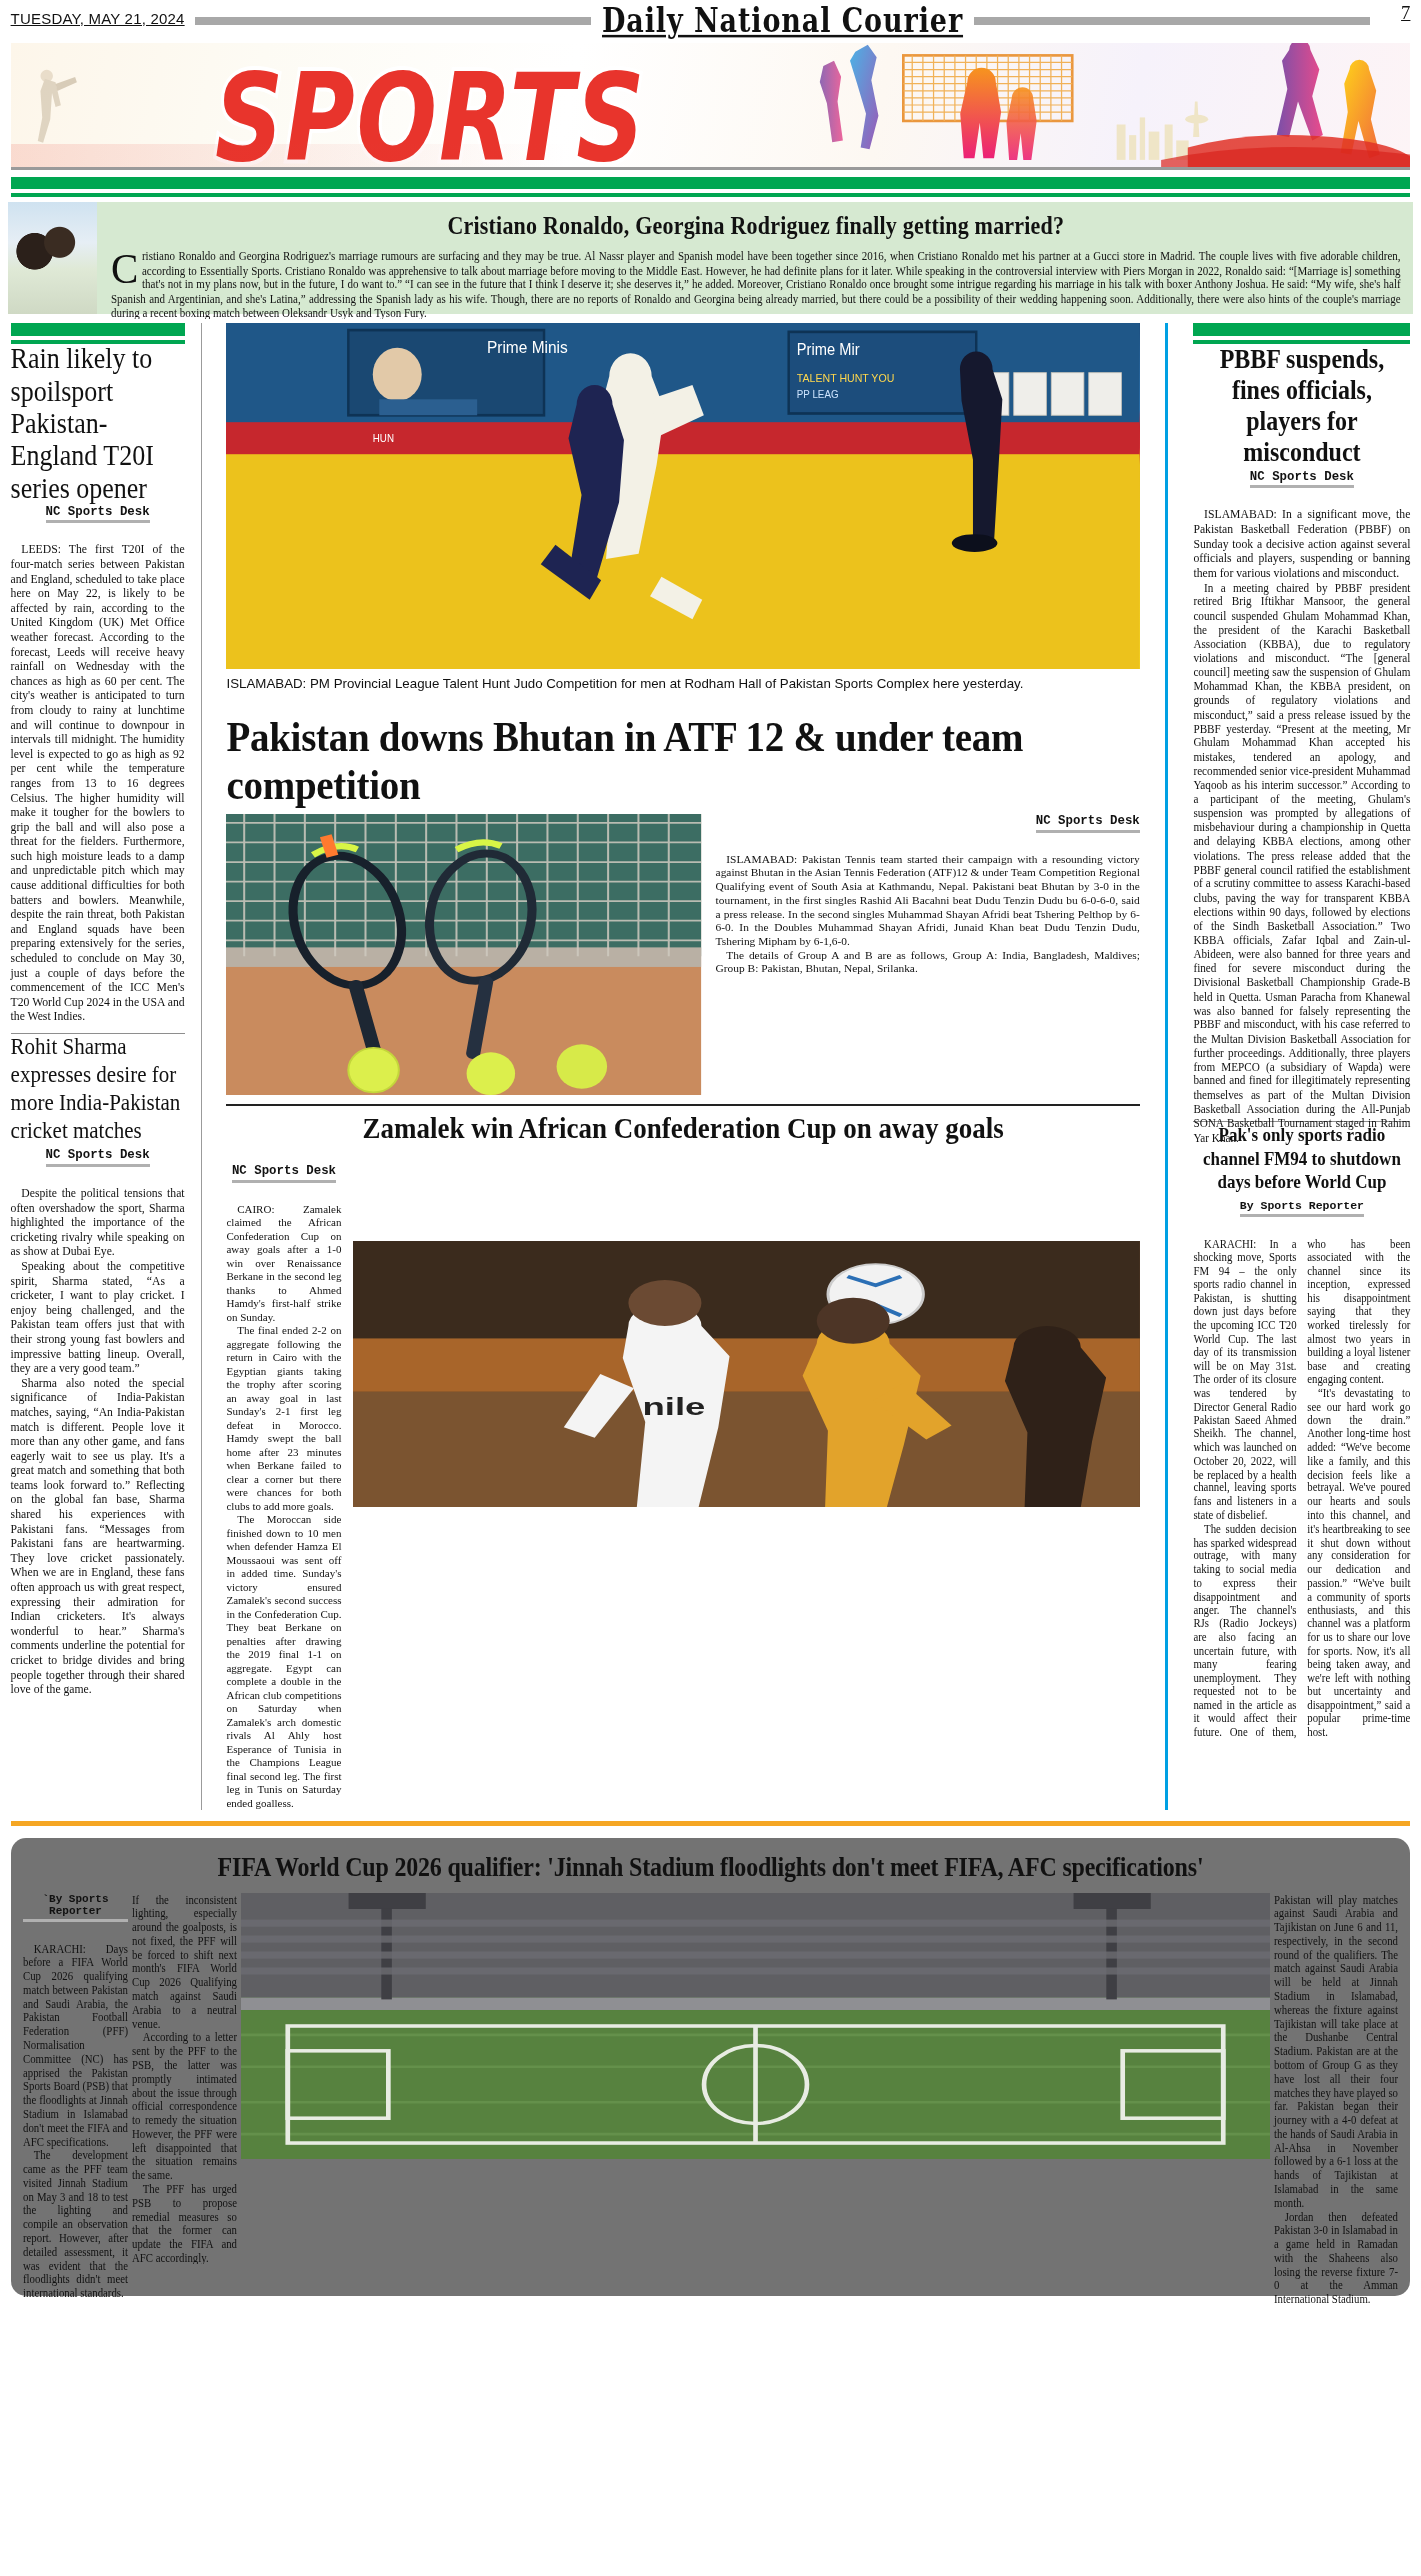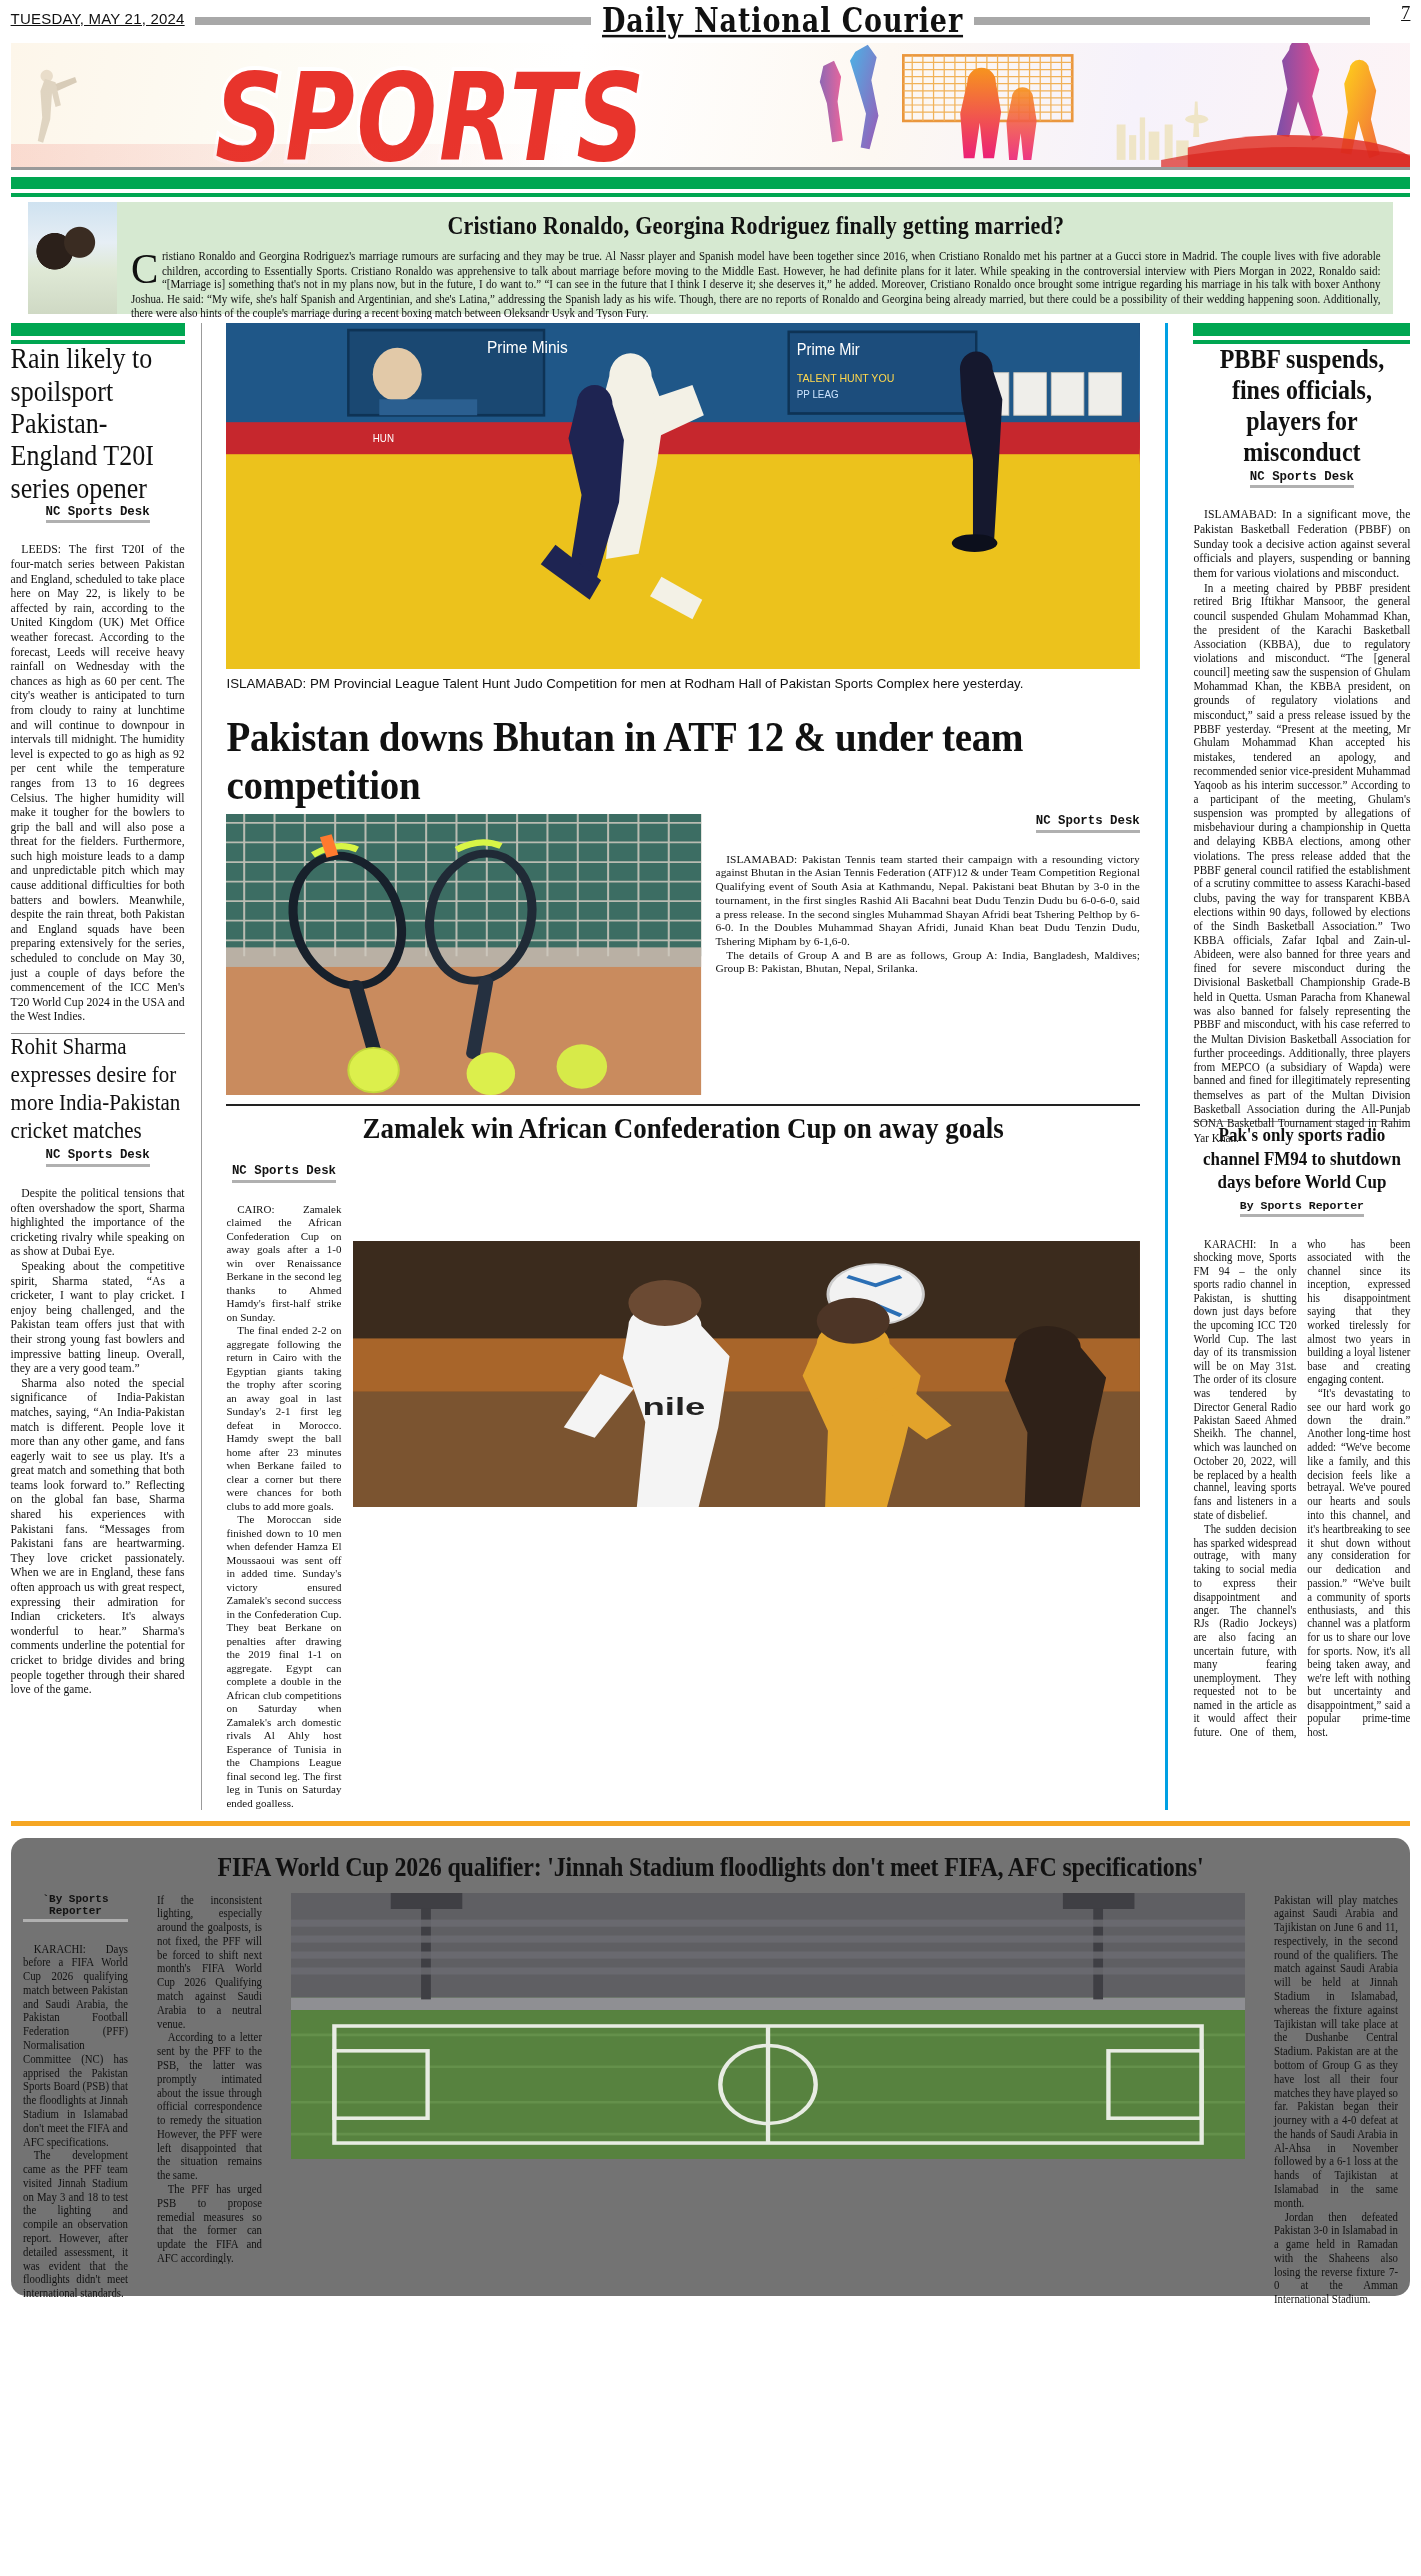--- a/index.html
+++ b/index.html
@@ -35,21 +35,21 @@
   .banner-figs { position: absolute; right: 0; top: 0; width: 640px; height: 124px; }
   .banner-shadow { position:absolute; left:0; bottom:0; width:100%; height:23px;
                    background: linear-gradient(90deg,rgba(230,60,50,.15),rgba(255,255,255,0) 40%); }
   .banner-bottom-rule { height: 3.6px; background: #9a9a9a; margin: 0 3.6px; }
 
   
   .green-bar { height: 12.4px; background: #00a651; margin: 6.2px 3.6px 0 3.6px; }
   .green-thin { height: 3.6px; background: #00a651; margin: 4.4px 3.6px 5.3px 3.6px; }
 
   
-  .ron-wrap { display: flex; margin: 0 21px; height: 112px; }
+  .ron-wrap { display: flex; margin: 0 1px; height: 112px; }
   .ron-photo { width: 89px; flex: none;
     background:
       radial-gradient(circle at 58% 36%, #3a2c22 0 15px, transparent 16px),
       radial-gradient(circle at 30% 44%, #2b201a 0 18px, transparent 18.7px),
       linear-gradient(180deg,#cfe2f0 0%, #e6eef5 36%, #dfe9d6 60%, #cfd9c4 100%);
   }
   .ron-body { flex: 1; background: #d6e9d1; padding: 7px 12.4px 5.3px 14px; }
   .ron-head { text-align: center; font-family: "Liberation Serif", serif; font-weight: bold;
               font-size: 22px; transform: scaleY(1.18); margin: 3.6px 0 12.4px; letter-spacing: 0.2px;}
   .ron-text { font-size: 11px; line-height: 13.5px; text-align: justify; transform: scaleY(1.05); }
@@ -360,21 +360,21 @@
         <p>The sudden decision has sparked widespread outrage, with many taking to social media to express their disappointment and anger. The channel's RJs (Radio Jockeys) are also facing an uncertain future, with many fearing unemployment. They requested not to be named in the article as it would affect their future. One of them, who has been associated with the channel since its inception, expressed his disappointment saying that they worked tirelessly for almost two years in building a loyal listener base and creating engaging content.</p>
         <p>“It's devastating to see our hard work go down the drain.” Another long-time host added: “We've become like a family, and this decision feels like a betrayal. We've poured our hearts and souls into this channel, and it's heartbreaking to see it shut down without any consideration for our dedication and passion.” “We've built a community of sports enthusiasts, and this channel was a platform for us to share our love for sports. Now, it's all being taken away, and we're left with nothing but uncertainty and disappointment,” said a popular prime-time host.</p>
       </div>
     </div>
   </div>
 
   <div class="orange-rule"></div>
 
   <div class="fifa-box">
     <div class="fifa-head">FIFA World Cup 2026 qualifier: 'Jinnah Stadium floodlights don't meet FIFA, AFC specifications'</div>
-    <div style="display:flex;gap:29px;">
+    <div style="display:flex;gap:4px;">
       <div style="width:105px;flex:none;">
         <div class="byline" style="font-size:11px;margin-top:0;"><u>`By Sports Reporter</u></div>
         <div class="body-cond" style="font-size:10.8px;line-height:13px;">
           <p>KARACHI: Days before a FIFA World Cup 2026 qualifying match between Pakistan and Saudi Arabia, the Pakistan Football Federation (PFF) Normalisation Committee (NC) has apprised the Pakistan Sports Board (PSB) that the floodlights at Jinnah Stadium in Islamabad don't meet the FIFA and AFC specifications.</p>
           <p>The development came as the PFF team visited Jinnah Stadium on May 3 and 18 to test the lighting and compile an observation report. However, after detailed assessment, it was evident that the floodlights didn't meet international standards.</p>
         </div>
       </div>
       <div style="width:105px;flex:none;">
         <div class="body-cond" style="font-size:10.8px;line-height:13px;">
           <p style="text-indent:0">If the inconsistent lighting, especially around the goalposts, is not fixed, the PFF will be forced to shift next month's FIFA World Cup 2026 Qualifying match against Saudi Arabia to a neutral venue.</p>

